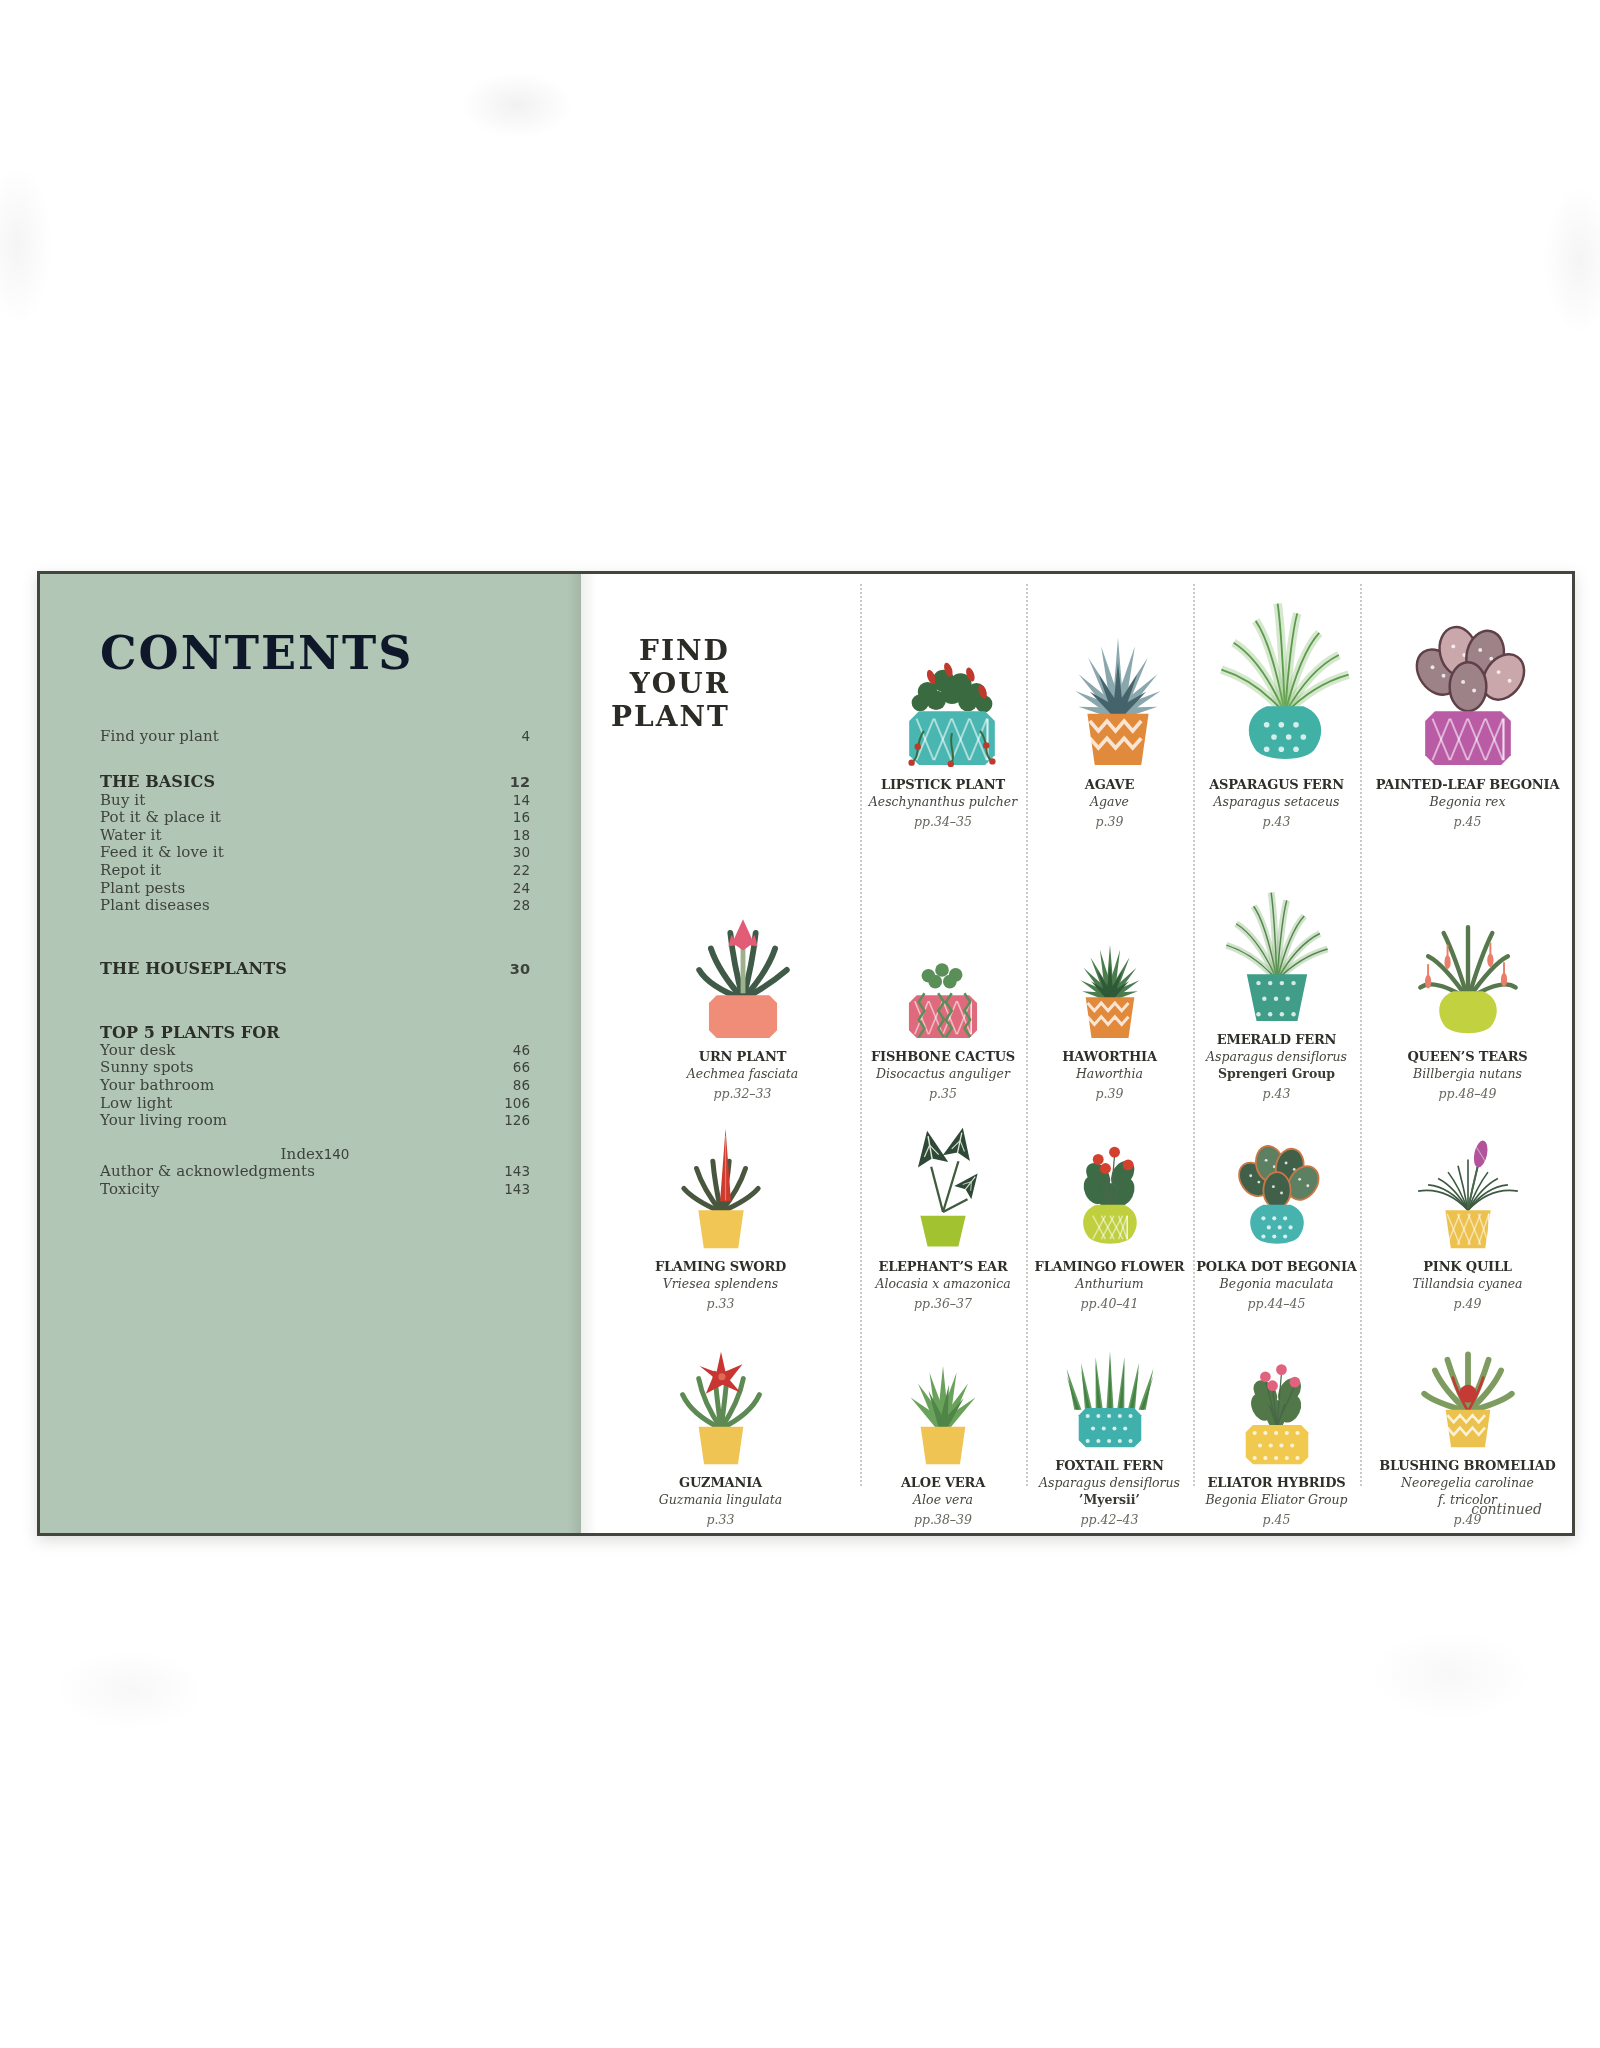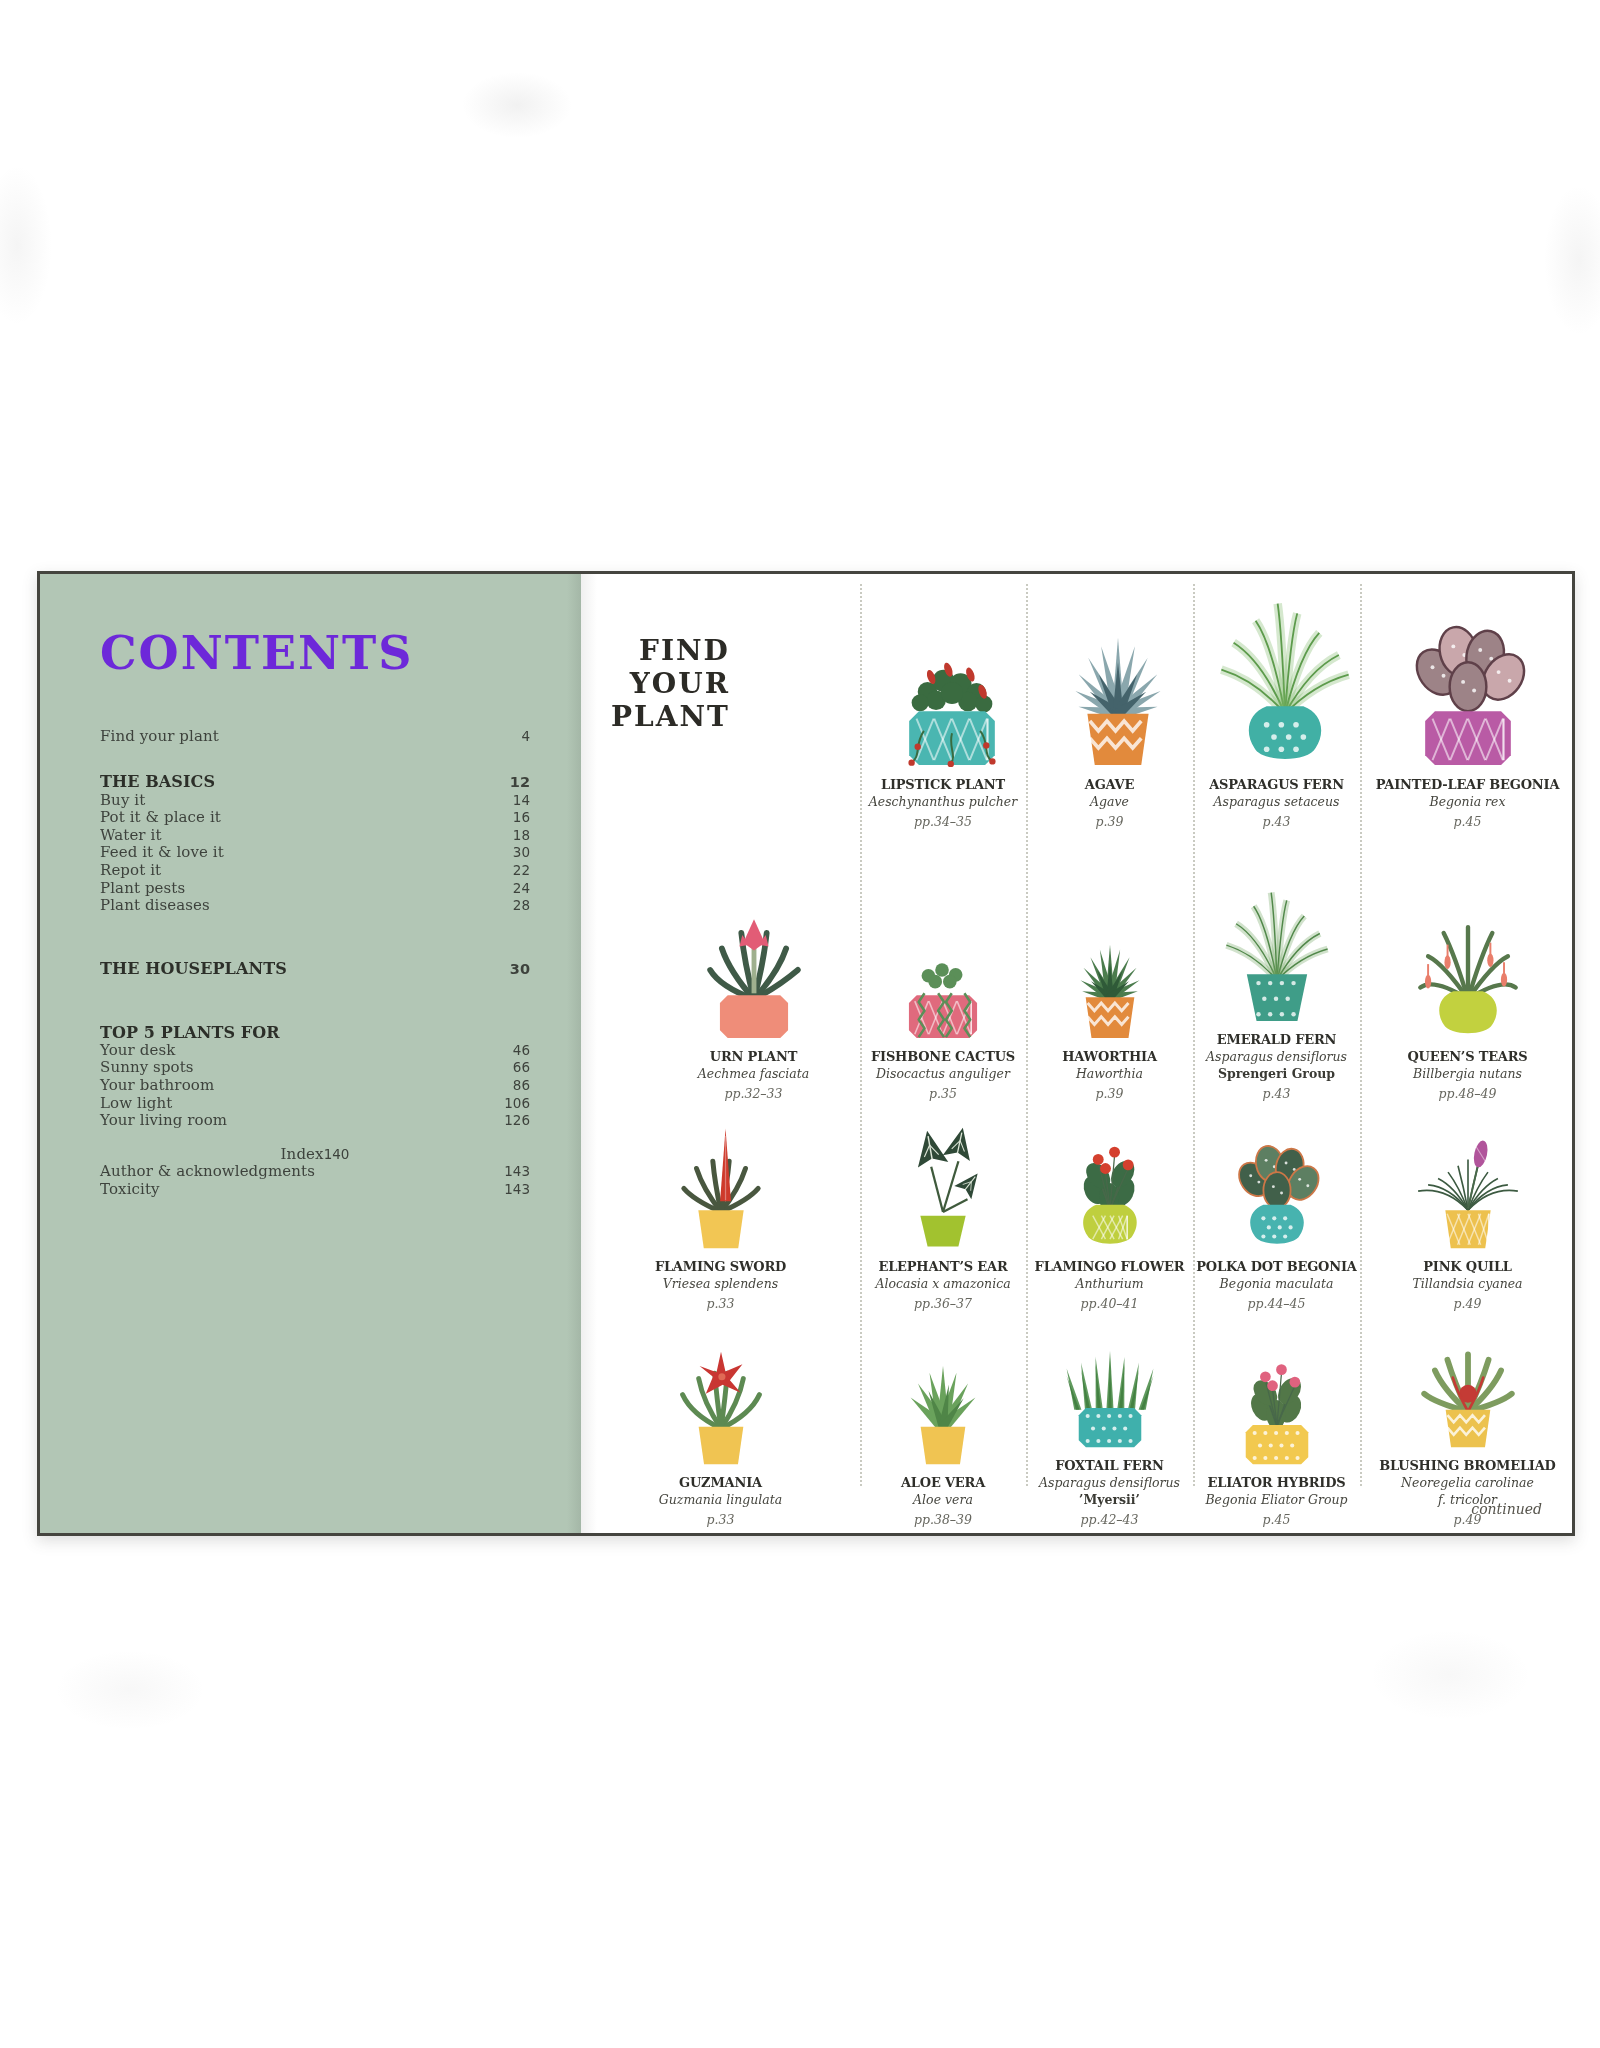--- a/index.html
+++ b/index.html
@@ -21,21 +21,21 @@
   }
   .page-left:after{content:"";position:absolute;right:0;top:0;bottom:0;width:14px;
     background:linear-gradient(to left, rgba(40,50,42,.10), rgba(0,0,0,0));}
   .page-right{
     position:relative;flex:1;height:100%;background:#ffffff;box-sizing:border-box;
   }
   .page-right:before{content:"";position:absolute;left:0;top:0;bottom:0;width:16px;
     background:linear-gradient(to right, rgba(60,60,55,.08), rgba(0,0,0,0));}
   
   .contents-title{
-    font-size:46px;font-weight:700;color:#6d28d9;letter-spacing:2px;
+    font-size:46px;font-weight:700;color:#0f172a;letter-spacing:2px;
     margin:0 0 0 0;line-height:1;
   }
   .toc{margin-top:52px;font-size:15px;color:#3d423c;}
   .toc-row{display:flex;justify-content:space-between;align-items:baseline;line-height:17.6px;}
   .toc-row .lbl{letter-spacing:.1px;}
   .toc-row .num{font-family:"DejaVu Sans", sans-serif;font-size:13.5px;color:#3d423c;}
   .toc-row.section{font-weight:700;font-size:16px;color:#2c2f29;line-height:19px;}
   .toc-row.section .num{font-weight:700;font-size:14.5px;}
   .gap-sm{margin-top:26px;}
   .gap-md{margin-top:16px;justify-content:center;}
@@ -289,21 +289,21 @@
             <line x1="75" y1="144" x2="89" y2="110" stroke="rgba(255,255,255,.78)" stroke-width="1.6" opacity=".7"></line>
             <line x1="89.5" y1="110" x2="103.5" y2="144" stroke="rgba(255,255,255,.78)" stroke-width="1.6" opacity=".7"></line>
             <line x1="89.5" y1="144" x2="103.5" y2="110" stroke="rgba(255,255,255,.78)" stroke-width="1.6" opacity=".7"></line>
             <line x1="104" y1="110" x2="104" y2="144" stroke="rgba(255,255,255,.78)" stroke-width="1.6" opacity=".7"></line>
             <line x1="104" y1="144" x2="104" y2="110" stroke="rgba(255,255,255,.78)" stroke-width="1.6" opacity=".7"></line>
           </svg>
           <div class="plant-name">PAINTED-LEAF BEGONIA</div>
           <div class="plant-latin">Begonia rex</div>
           <div class="plant-page">p.45</div>
         </div>
-        <div class="grid-cell" style="left: 11px; top: 260px; width: 279px; height: 272px; padding-left: 44px;">
+        <div class="grid-cell" style="left: 0px; top: 260px; width: 279px; height: 272px; padding-left: 44px;">
           <svg class="plant-art" width="146" height="148" viewBox="0 0 150 152">
             <path d="M75,108 Q40,95 30,78" fill="none" stroke="#3f5a47" stroke-width="6" stroke-linecap="round"></path>
             <path d="M75,108 Q50,80 42,56" fill="none" stroke="#3f5a47" stroke-width="6" stroke-linecap="round"></path>
             <path d="M75,108 Q65,70 62,40" fill="none" stroke="#3f5a47" stroke-width="6" stroke-linecap="round"></path>
             <path d="M75,108 Q100,95 120,78" fill="none" stroke="#3f5a47" stroke-width="6" stroke-linecap="round"></path>
             <path d="M75,108 Q100,80 108,56" fill="none" stroke="#3f5a47" stroke-width="6" stroke-linecap="round"></path>
             <path d="M75,108 Q85,70 88,40" fill="none" stroke="#3f5a47" stroke-width="6" stroke-linecap="round"></path>
             <rect x="72.5" y="52" width="5" height="50" fill="#9fb08e"></rect>
             <polygon points="75,26 86,50 75,58 64,50" fill="#e25c76"></polygon>
             <polygon points="63,42 70,52 60,54" fill="#e25c76"></polygon>

